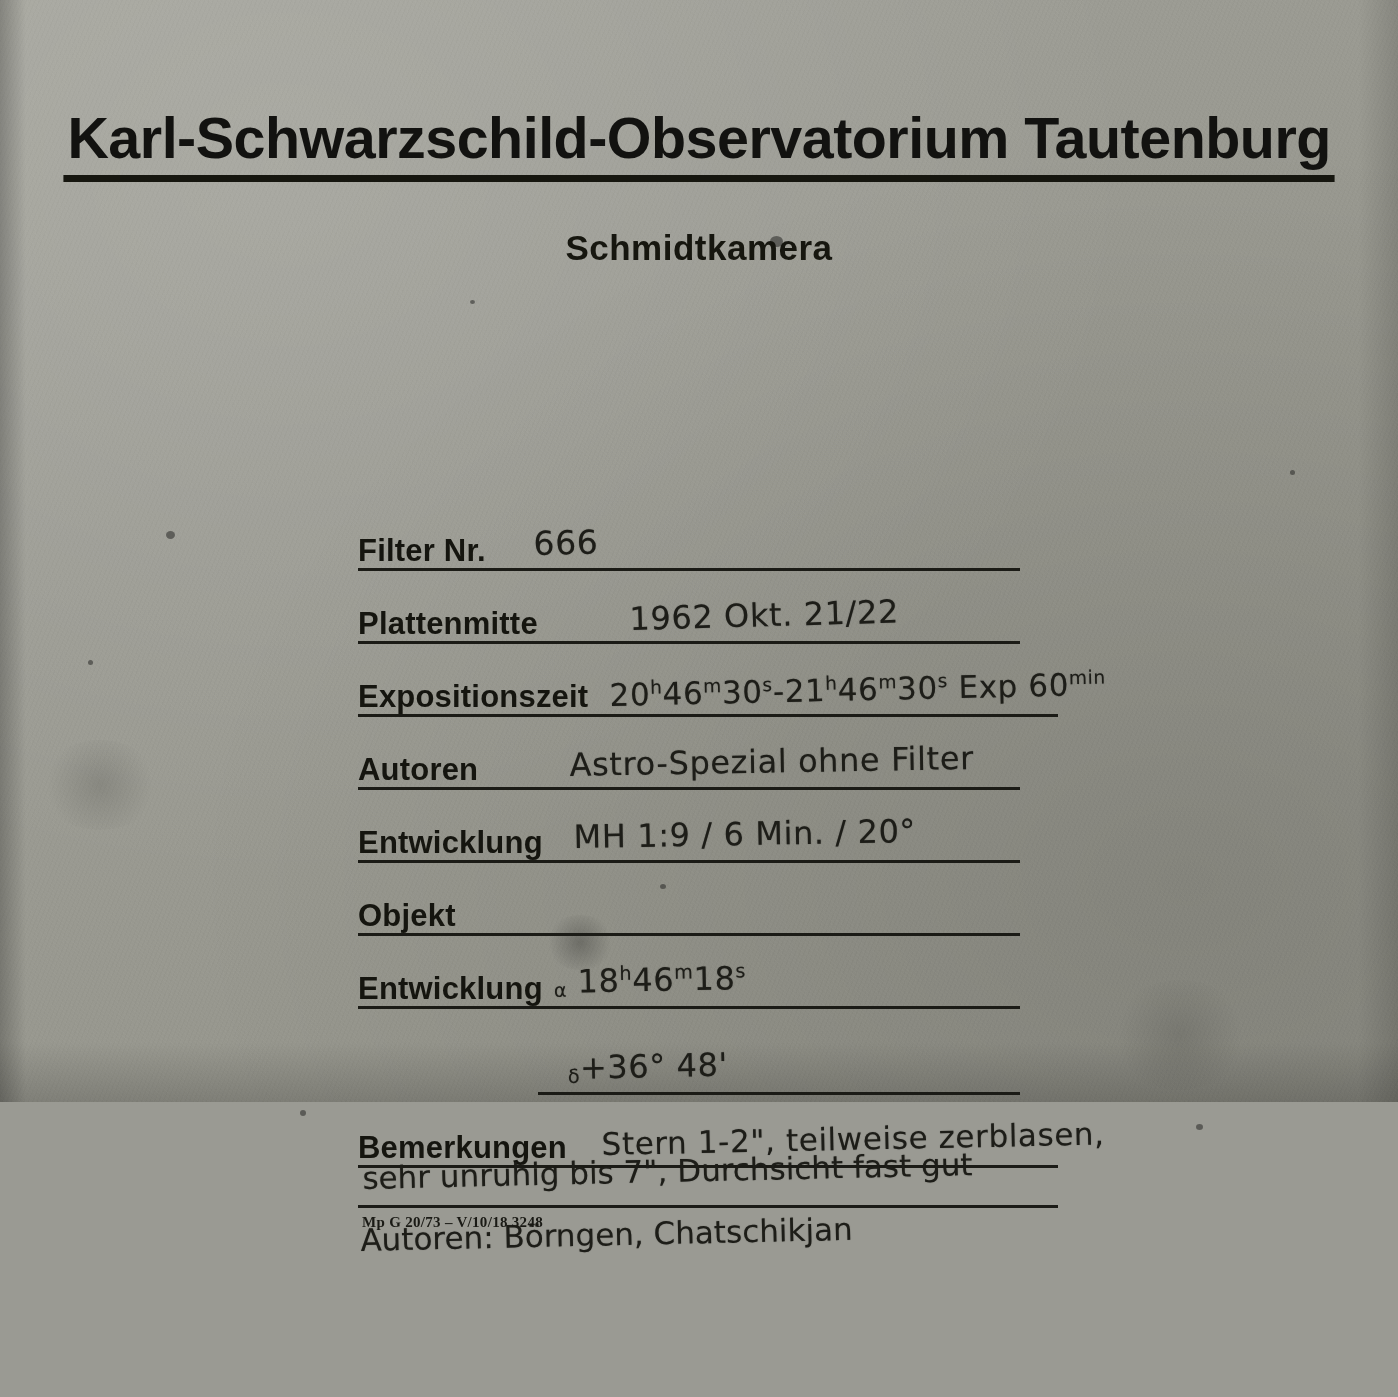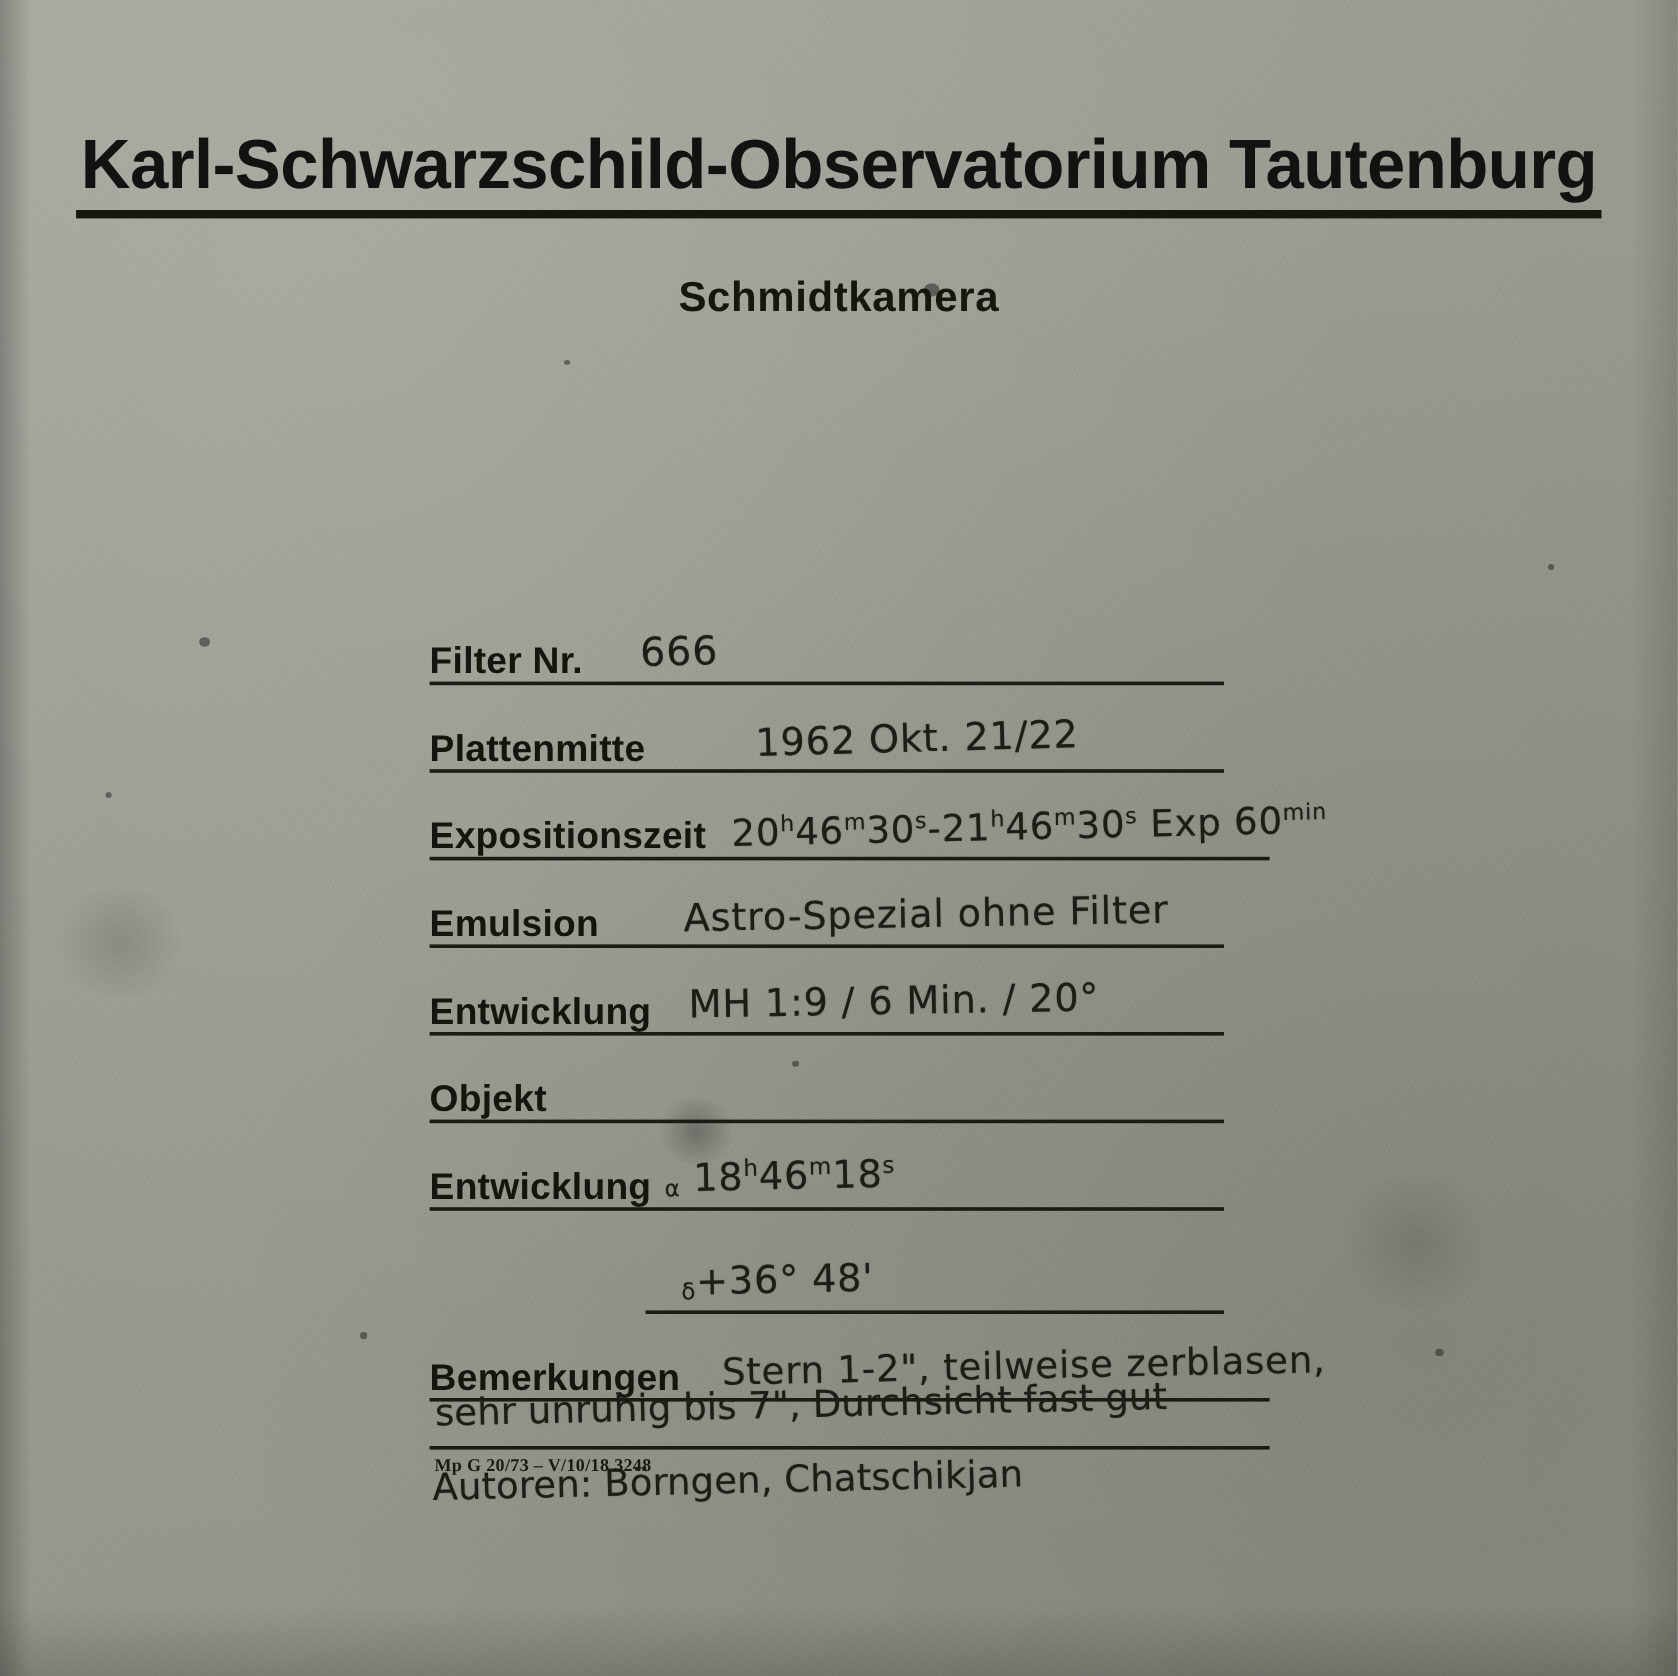--- a/index.html
+++ b/index.html
@@ -11,21 +11,21 @@
     height: 1397px;
     overflow: hidden;
     font-family: "Liberation Sans", sans-serif;
     background: #9a9a93;
   }
 
   
   .sheet {
     position: relative;
     width: 1398px;
-    height: 1397px;
+    height: 1102px;
     background:
       radial-gradient(ellipse at 20% 15%, rgba(255,255,255,0.10), rgba(0,0,0,0) 55%),
       radial-gradient(ellipse at 85% 80%, rgba(0,0,0,0.10), rgba(0,0,0,0) 60%),
       linear-gradient(150deg, #a4a49c 0%, #9b9b93 35%, #96968d 65%, #8f8f86 100%);
     filter: none;
   }
   
   .grain {
     position: absolute;
     inset: 0;
@@ -232,21 +232,21 @@
     <div class="row">
       <div class="rule" style="width:700px;"></div>
       <div class="label">Expositionszeit</div>
       <div class="hand h-expo">
         <span>20</span><sup>h</sup><span>46</span><sup>m</sup><span>30</span><sup>s</sup>-<span>21</span><sup>h</sup><span>46</span><sup>m</sup><span>30</span><sup>s</sup> Exp <span>60</span><sup>min</sup>
       </div>
     </div>
 
     <div class="row">
       <div class="rule"></div>
-      <div class="label">Emulsion</div>
+      <div class="label">Autoren</div>
       <div class="hand h-emul">Astro-Spezial ohne Filter</div>
     </div>
 
     <div class="row">
       <div class="rule"></div>
       <div class="label">Entwicklung</div>
       <div class="hand h-entw">MH 1:9 / 6 Min. / 20°</div>
     </div>
 
     <div class="row">

